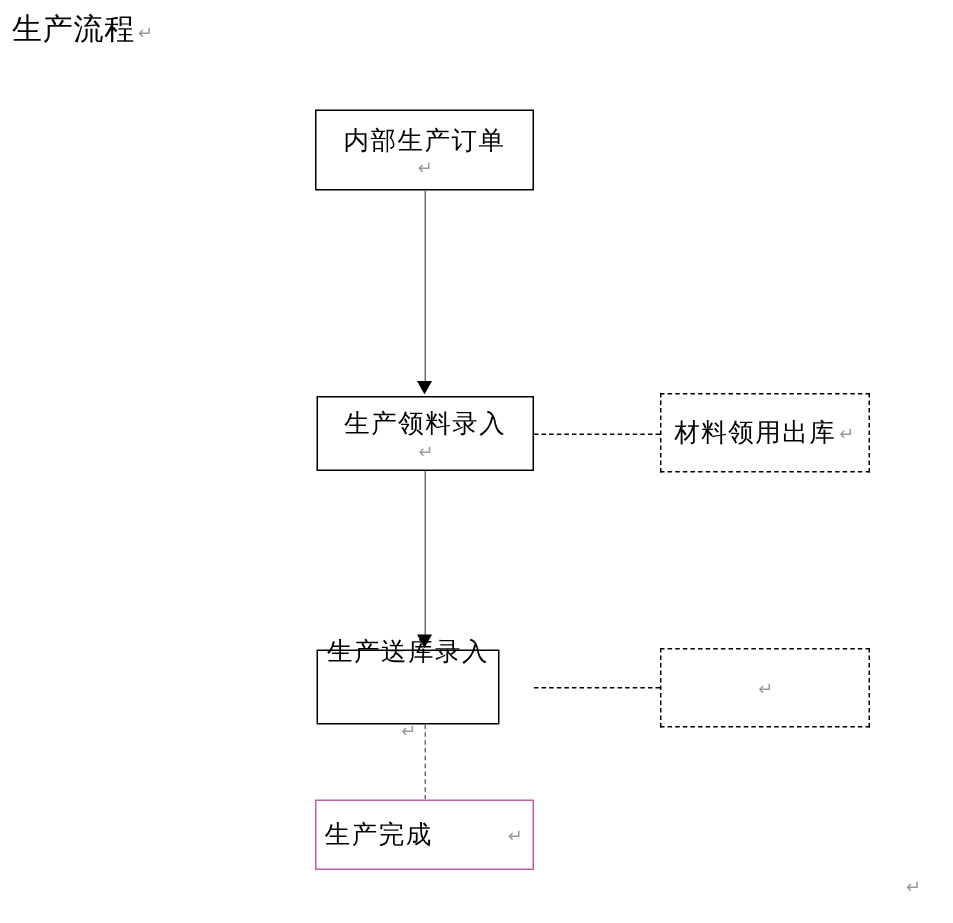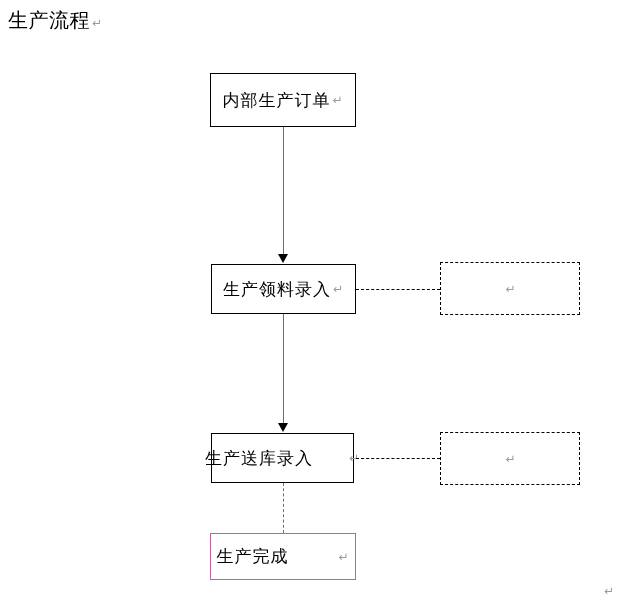--- a/index.html
+++ b/index.html
@@ -54,20 +54,21 @@
     display: flex;
     align-items: center;
     justify-content: center;
     font-size: 17px;
     color: #000000;
     white-space: nowrap;
     letter-spacing: 1px;
   }
   .node.solid {
     border: 1px solid #000000;
+    flex-direction: column;
   }
   .node.dashed {
     border: 1px dashed #000000;
   }
   .node.accent {
     border: 1px solid #bf5fa8;
   }
   .node-label {
     display: inline-block;
   }
@@ -112,27 +113,28 @@
   <div class="arrowhead" style="left:278px; top:254px;"></div>
 
   <div class="node solid" style="left:211px; top:264px; width:145px; height:50px;align-items:center;">
     <span class="node-label">生产领料录入</span>
       <span class="ret">↵</span>
   </div>
 
   <div class="conn conn-h-dashed" style="left:356px; top:289px; width:84px;"></div>
 
   <div class="node dashed" style="left:440px; top:262px; width:140px; height:53px;">
+    <span class="node-label">材料领用出库</span>
       <span class="ret">↵</span>
   </div>
 
   <div class="conn conn-v-solid" style="left:283px; top:314px; height:110px;"></div>
   <div class="arrowhead" style="left:278px; top:423px;"></div>
 
-  <div class="node solid" style="left:211px; top:433px; width:143px; height:50px;gap:34px;">
+  <div class="node solid" style="left:211px; top:433px; width:122px; height:50px;gap:34px;">
     <span class="node-label">生产送库录入</span>
       <span class="ret">↵</span>
   </div>
 
   <div class="conn conn-h-dashed" style="left:356px; top:458px; width:84px;"></div>
 
   <div class="node dashed" style="left:440px; top:432px; width:140px; height:53px;">
       <span class="ret">↵</span>
   </div>
 

